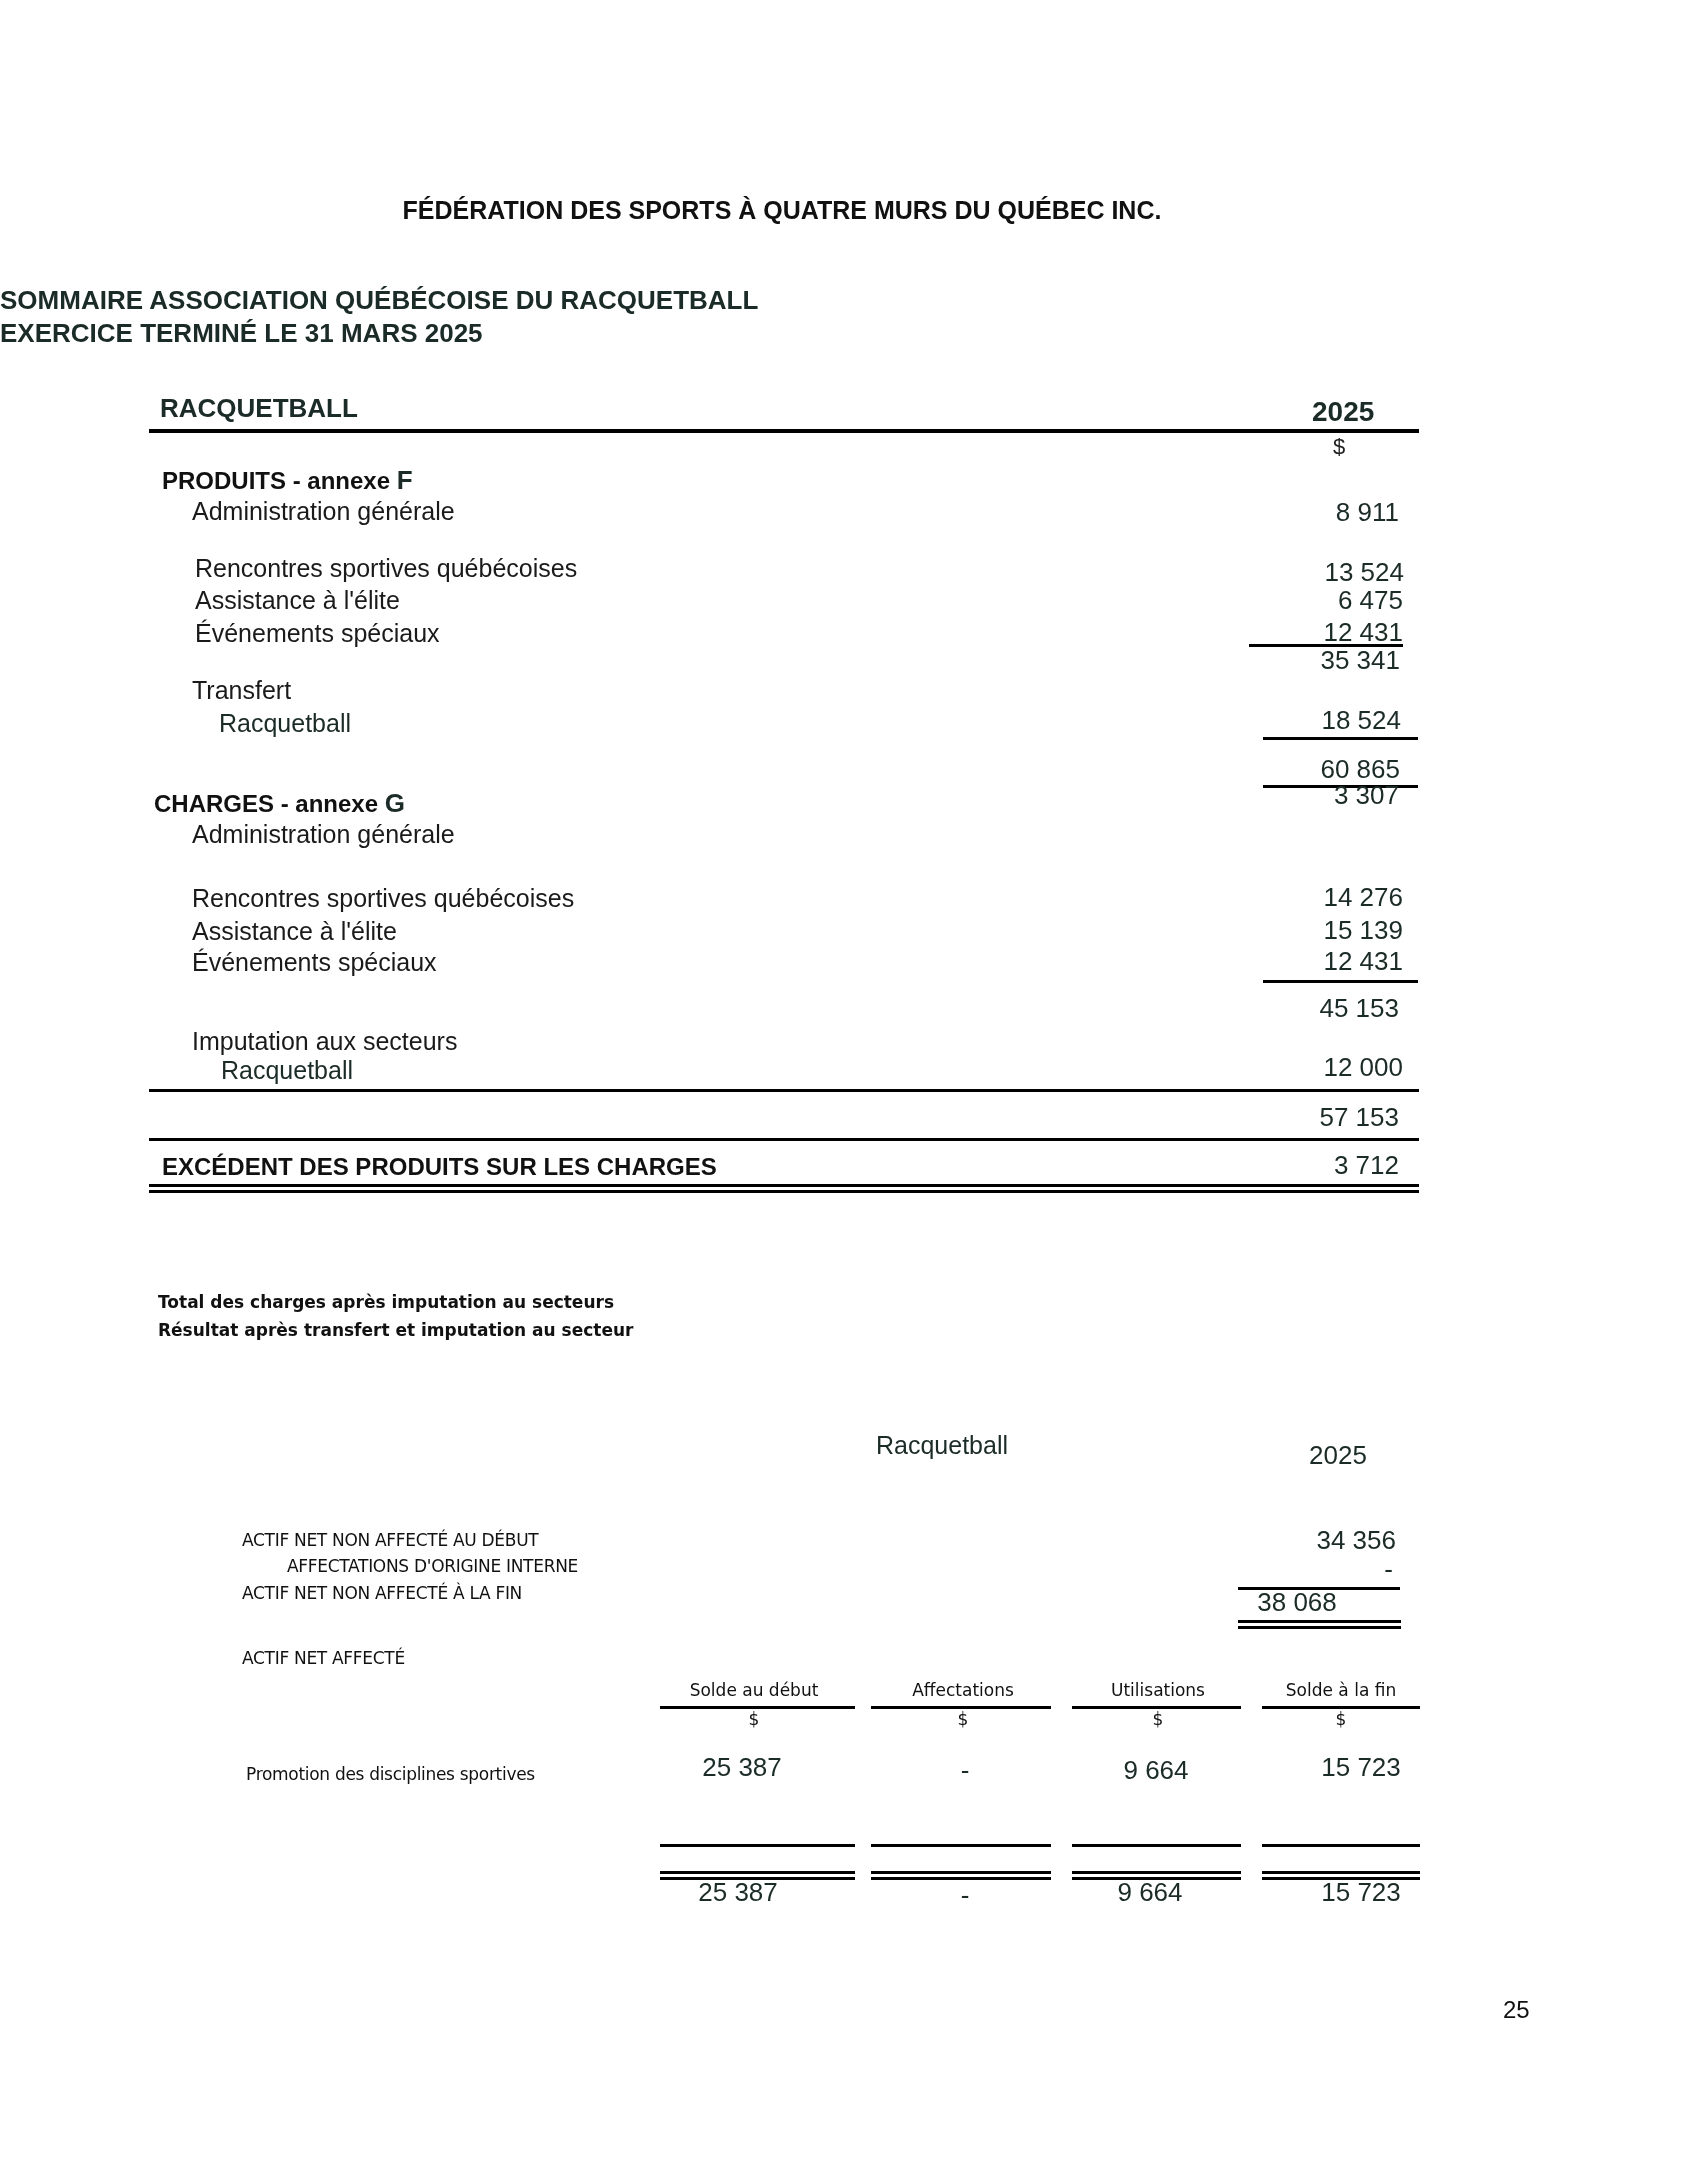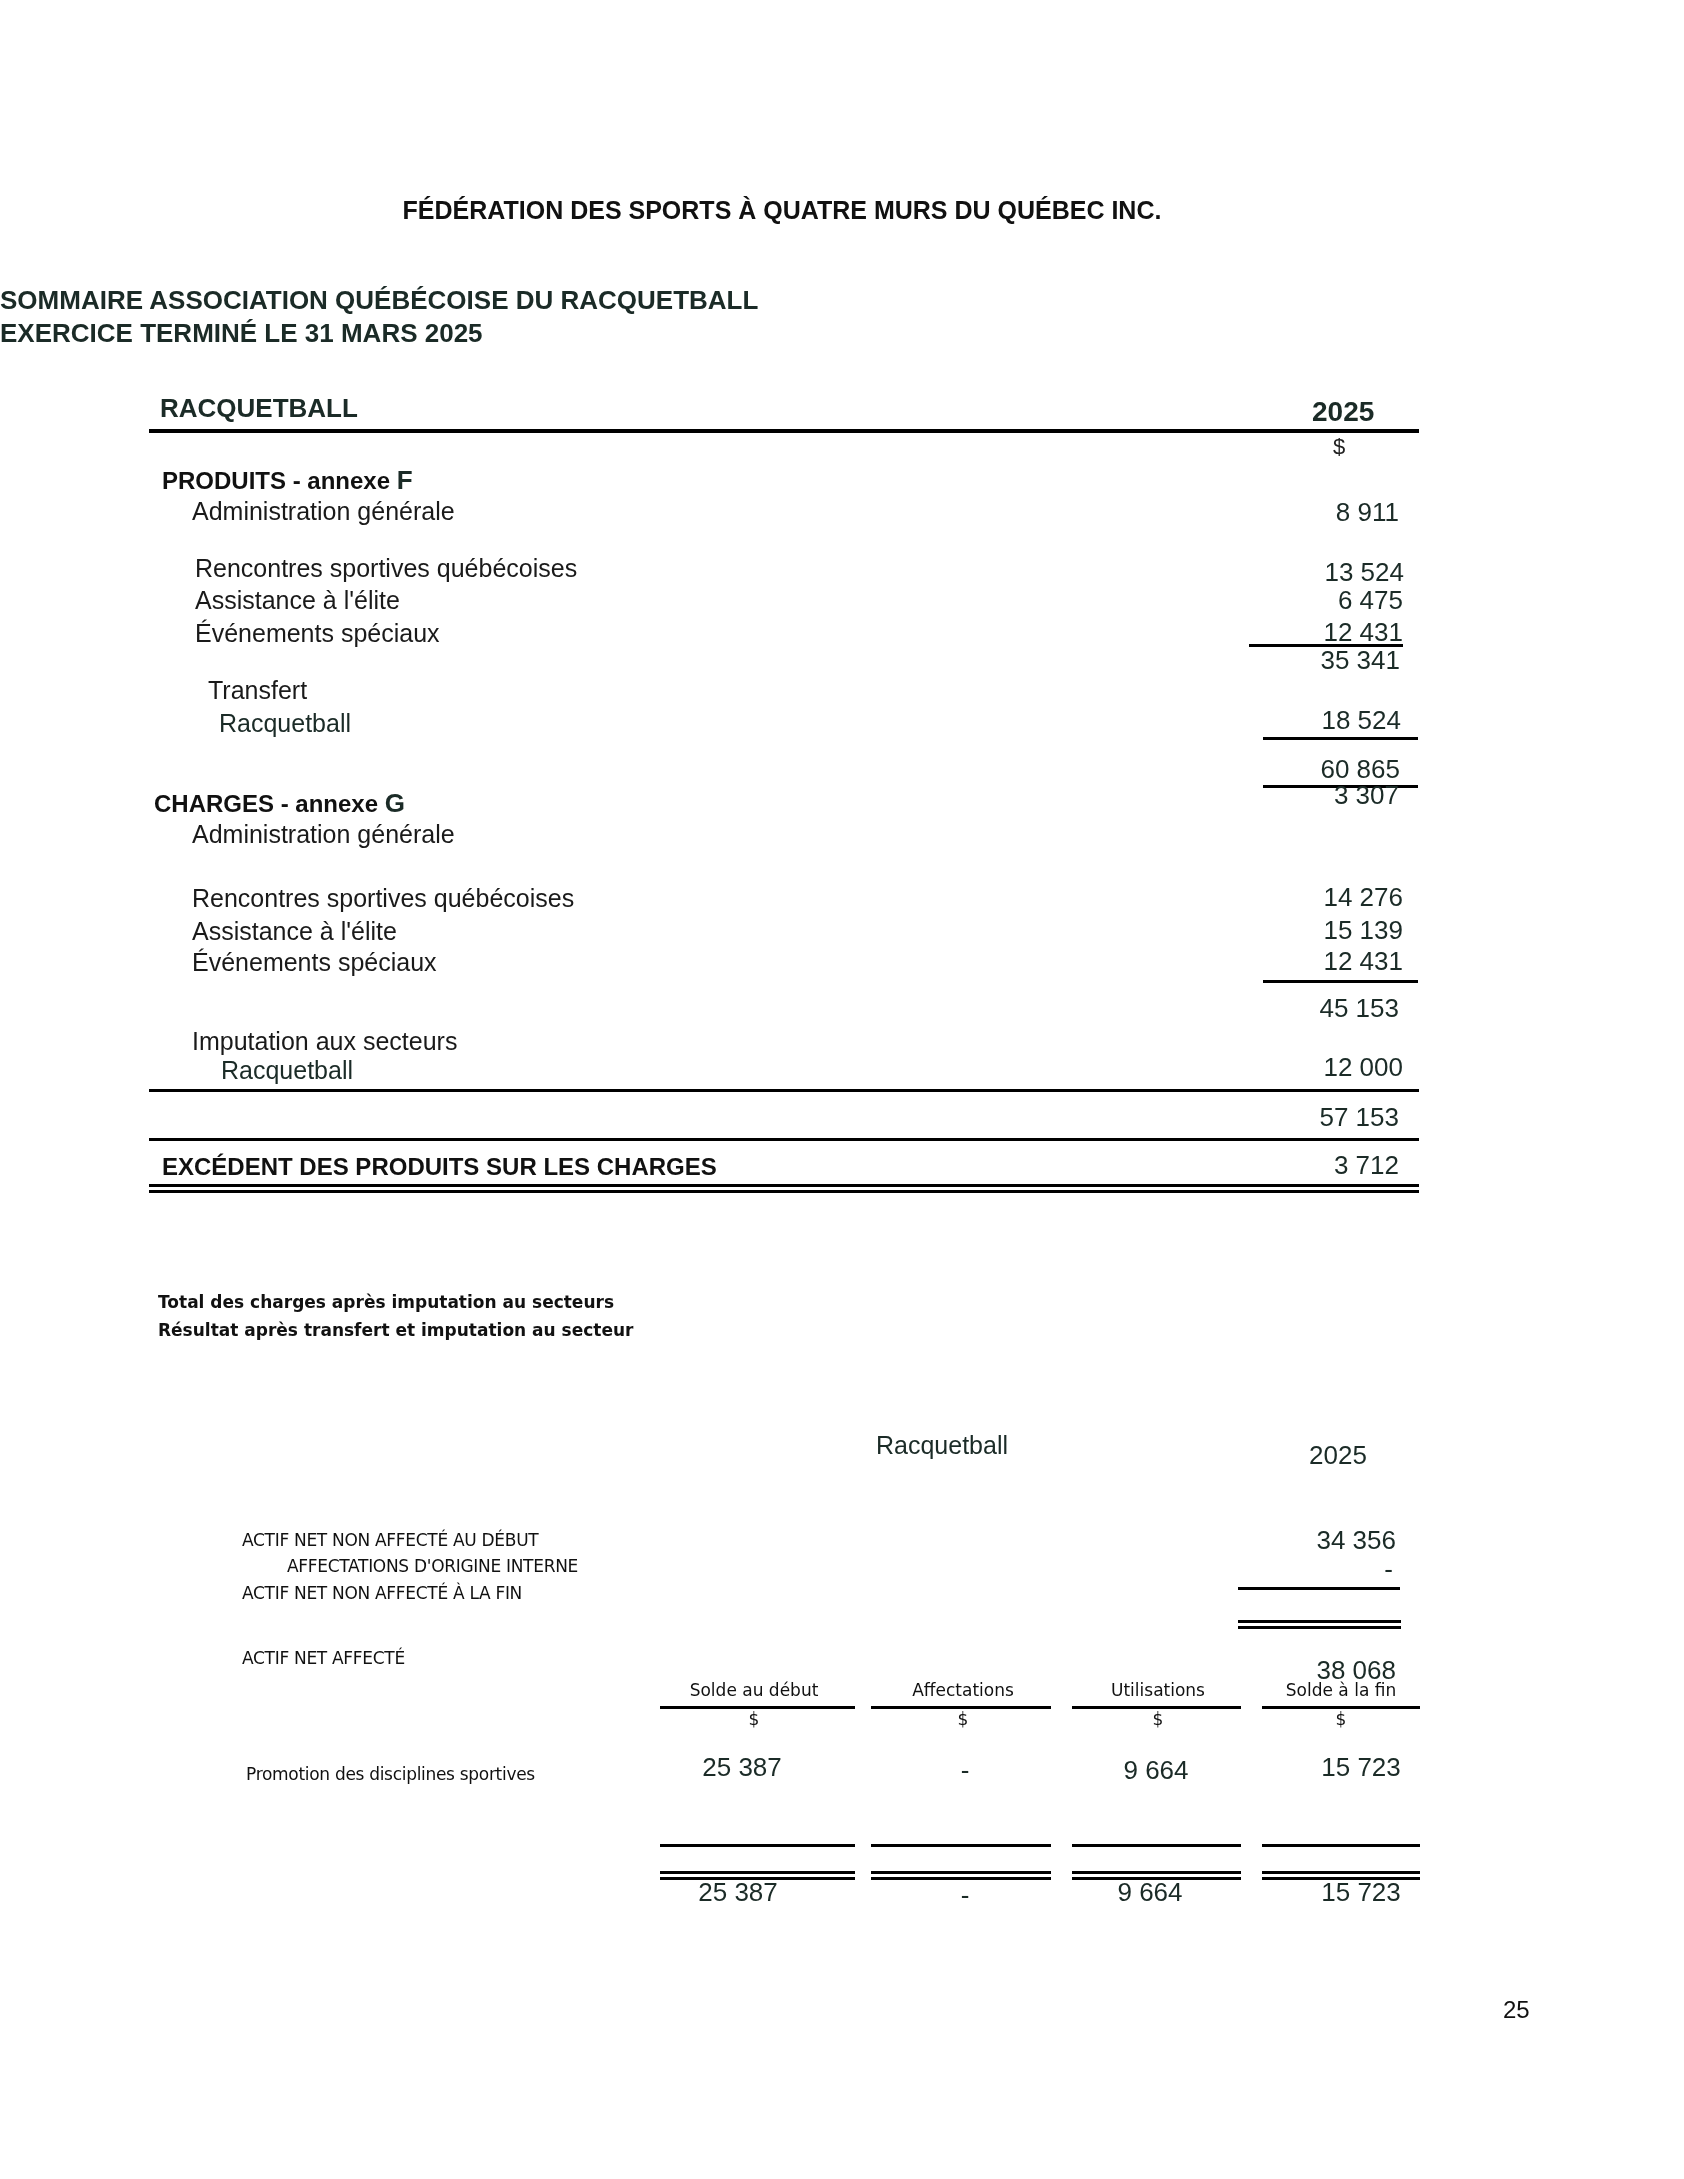--- a/index.html
+++ b/index.html
@@ -45,21 +45,21 @@
 <div class="abs num" style="left:1206px; top:557px;">13 524</div>
 
 <div class="abs lbl" style="left:195px; top:586px;">Assistance à l'élite</div>
 <div class="abs num" style="left:1205px; top:585px;">6 475</div>
 
 <div class="abs lbl" style="left:195px; top:619px;">Événements spéciaux</div>
 <div class="abs num" style="left:1205px; top:617px;">12 431</div>
 <div class="rule" style="left:1249px; top:644px; width:154px; height:3px;"></div>
 <div class="abs num" style="left:1202px; top:645px;">35 341</div>
 
-<div class="abs lbl" style="left:208px; top:676px;">Transfert</div>
+<div class="abs lbl" style="left:192px; top:676px;">Transfert</div>
 <div class="abs lbl" style="left:219px; top:709px; color:#1b2b27;">Racquetball</div>
 <div class="abs num" style="left:1203px; top:705px;">18 524</div>
 <div class="rule" style="left:1263px; top:737px; width:155px; height:3px;"></div>
 <div class="abs num" style="left:1202px; top:754px;">60 865</div>
 <div class="rule" style="left:1263px; top:785px; width:155px; height:3px;"></div>
 
 <div class="abs sec" style="left:154px; top:788px;">
   <span>CHARGES - annexe</span>
   <span class="big">G</span>
 </div>
@@ -96,21 +96,21 @@
 <div class="abs lbl" style="left:1309px; top:1440px; color:#1b2b27; font-size:26px;">2025</div>
 
 <div class="abs caps" style="left:242px; top:1530px;">ACTIF NET NON AFFECTÉ AU DÉBUT</div>
 <div class="abs num" style="left:1198px; top:1525px;">34 356</div>
 
 <div class="abs caps" style="left:242px; top:1556px;margin-left:45px;">AFFECTATIONS D'ORIGINE INTERNE</div>
 <div class="abs num" style="left:1195px; top:1554px;">-</div>
 <div class="rule" style="left:1238px; top:1587px; width:162px; height:3px;"></div>
 
 <div class="abs caps" style="left:242px; top:1583px;">ACTIF NET NON AFFECTÉ À LA FIN</div>
-<div class="abs num" style="left:1198px; top:1655px;">38 068</div>
+<div class="abs num" style="left:1198px; top:1587px;text-align:center;">38 068</div>
 <div class="rule" style="left:1238px; top:1620px; width:163px; height:3px;"></div>
 <div class="rule" style="left:1238px; top:1626px; width:163px; height:3px;"></div>
 
 <div class="abs caps" style="left:242px; top:1648px;">ACTIF NET AFFECTÉ</div>
 
 <div class="abs colhdr" style="left:660px; top:1680px;">Solde au début</div>
 <div class="abs colhdr" style="left:869px; top:1680px;">Affectations</div>
 <div class="abs colhdr" style="left:1064px; top:1680px;">Utilisations</div>
 <div class="abs colhdr" style="left:1247px; top:1680px;">Solde à la fin</div>
 

